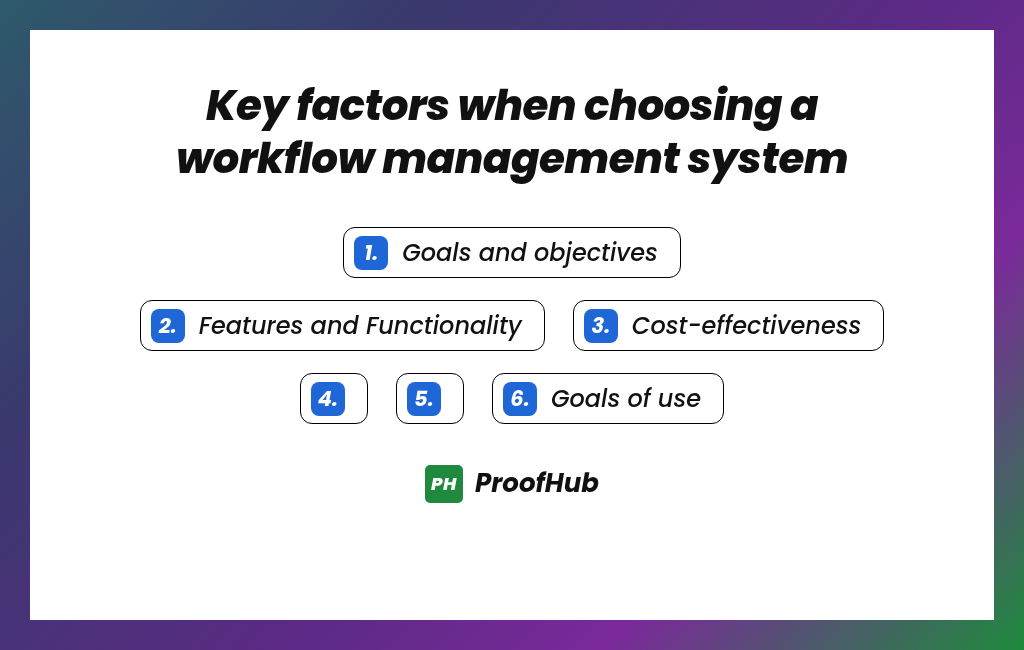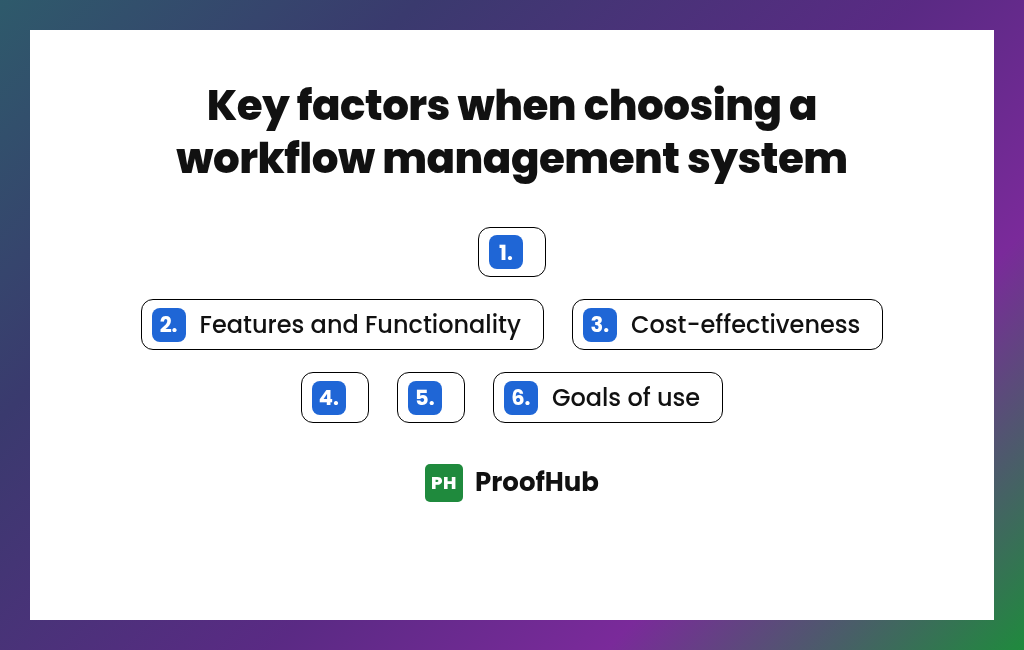--- a/index.html
+++ b/index.html
@@ -1,20 +1,20 @@
 <!DOCTYPE html>
 <html><head>
   <meta charset="utf-8">
   <style>
     * { margin:0; padding:0; box-sizing:border-box; }
     html, body { width:1024px; height:650px; font-family:'Segoe UI','Poppins',Arial,sans-serif; }
     .frame {
       width:1024px; height:650px;
       background: linear-gradient(135deg,#2e5a6b 0%, #3a3a6e 25%, #5a2a84 55%, #7a2a9a 75%, #1f8a3d 100%);
-      display:flex; align-items:center; justify-content:center;
+      display:flex; align-items:center; justify-content:center;font-style:italic;
     }
     .card {
       background:#ffffff; width:964px; height:590px;
       display:flex; flex-direction:column; align-items:center;
       padding:50px 50px 30px;
     }
     .title {
       font-size:42px; font-weight:800; color:#111; text-align:center;
       line-height:1.25; letter-spacing:-0.5px; max-width:720px;
     }
@@ -46,20 +46,21 @@
 
 <div class="frame">
   <div class="card">
 
     <h1 class="title">Key factors when choosing a workflow management system</h1>
 
     <div class="rows">
       <div class="row">
         <div class="pill">
           <div class="num">1.</div>
+          <div class="label">Goals and objectives</div>
         </div>
       </div>
       <div class="row">
         <div class="pill">
           <div class="num">2.</div>
           <div class="label">Features and Functionality</div>
         </div>
         <div class="pill">
           <div class="num">3.</div>
           <div class="label">Cost-effectiveness</div>

